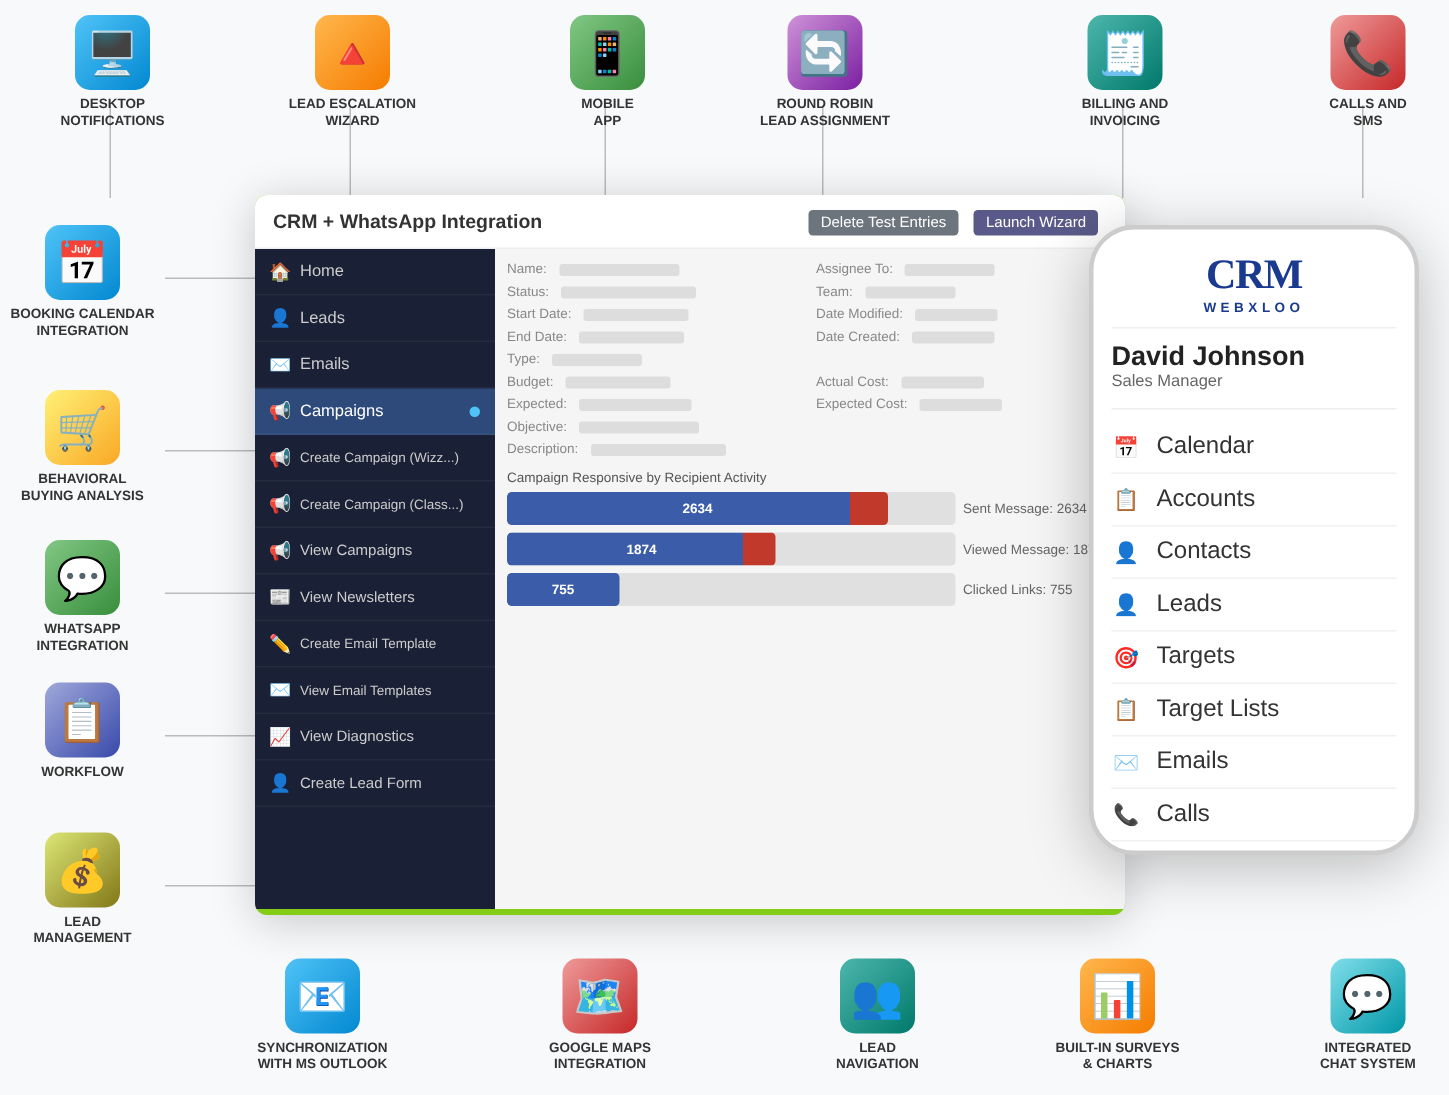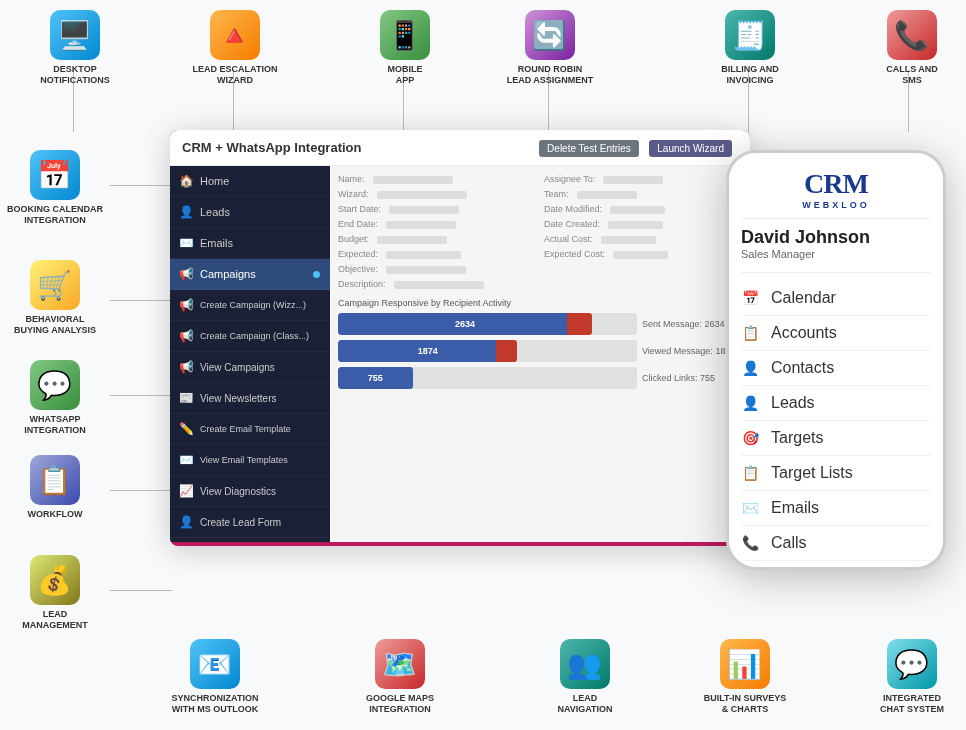--- a/index.html
+++ b/index.html
@@ -19,22 +19,22 @@
       height: 730px;
       background: #f8f9fa;
     }
 
     
     .crm-screenshot {
       position: absolute;
       top: 130px;
       left: 170px;
       width: 580px;
-      height: 416px;
-      background: #be185d;
+      height: 480px;
+      background: #84cc16;
       border-radius: 8px;
       box-shadow: 0 4px 30px rgba(0,0,0,0.2);
       overflow: hidden;
       z-index: 5;
     }
 
     
     .crm-header {
       background: #fff;
       padding: 8px 12px;
@@ -491,21 +491,21 @@
             <span class="form-label">Name:</span>
             <div class="form-value" style="width:80px;"></div>
           </div>
           <div class="field-group">
             <span class="form-label">Assignee To:</span>
             <div class="form-value" style="width:60px;"></div>
           </div>
         </div>
         <div class="form-field-pair">
           <div class="field-group">
-            <span class="form-label">Wizard:</span>
+            <span class="form-label">Status:</span>
             <div class="form-value" style="width:90px;"></div>
           </div>
           <div class="field-group">
             <span class="form-label">Team:</span>
             <div class="form-value" style="width:60px;"></div>
           </div>
         </div>
         <div class="form-field-pair">
           <div class="field-group">
             <span class="form-label">Start Date:</span>
@@ -517,20 +517,26 @@
           </div>
         </div>
         <div class="form-field-pair">
           <div class="field-group">
             <span class="form-label">End Date:</span>
             <div class="form-value" style="width:70px;"></div>
           </div>
           <div class="field-group">
             <span class="form-label">Date Created:</span>
             <div class="form-value" style="width:55px;"></div>
+          </div>
+        </div>
+        <div class="form-field-pair">
+          <div class="field-group">
+            <span class="form-label">Type:</span>
+            <div class="form-value" style="width:60px;"></div>
           </div>
         </div>
         <div class="form-field-pair">
           <div class="field-group">
             <span class="form-label">Budget:</span>
             <div class="form-value" style="width:70px;"></div>
           </div>
           <div class="field-group">
             <span class="form-label">Actual Cost:</span>
             <div class="form-value" style="width:55px;"></div>

